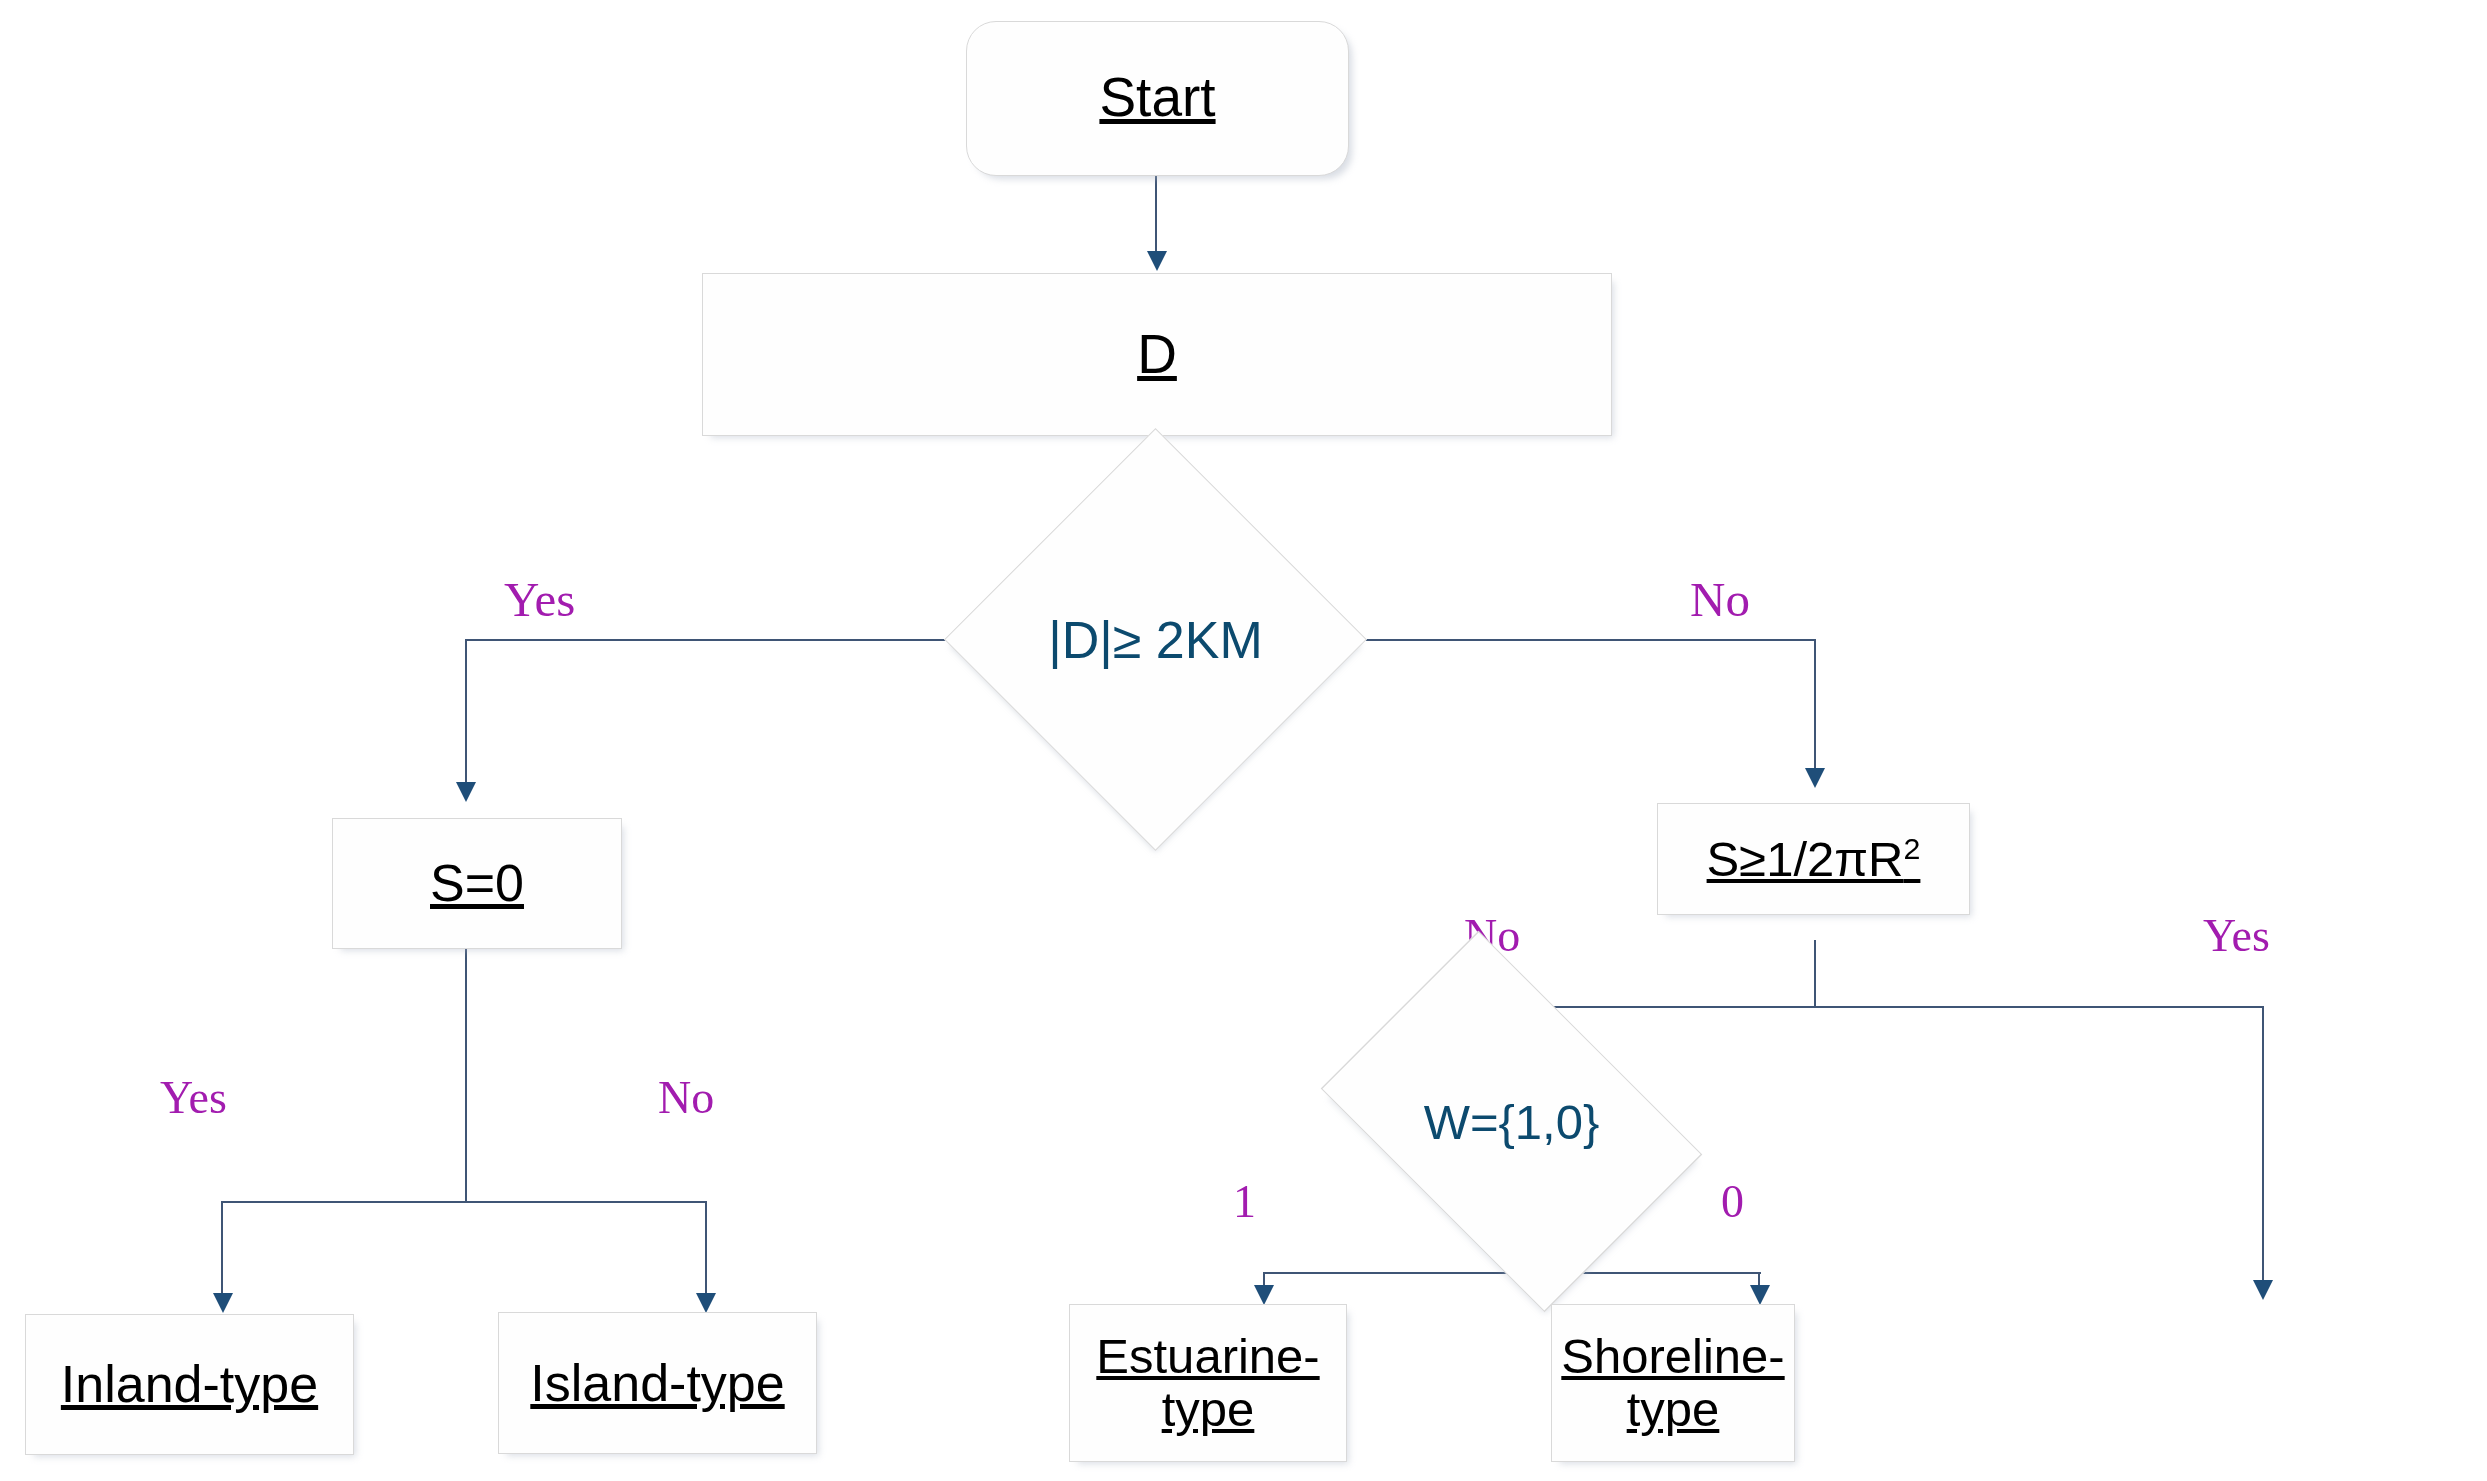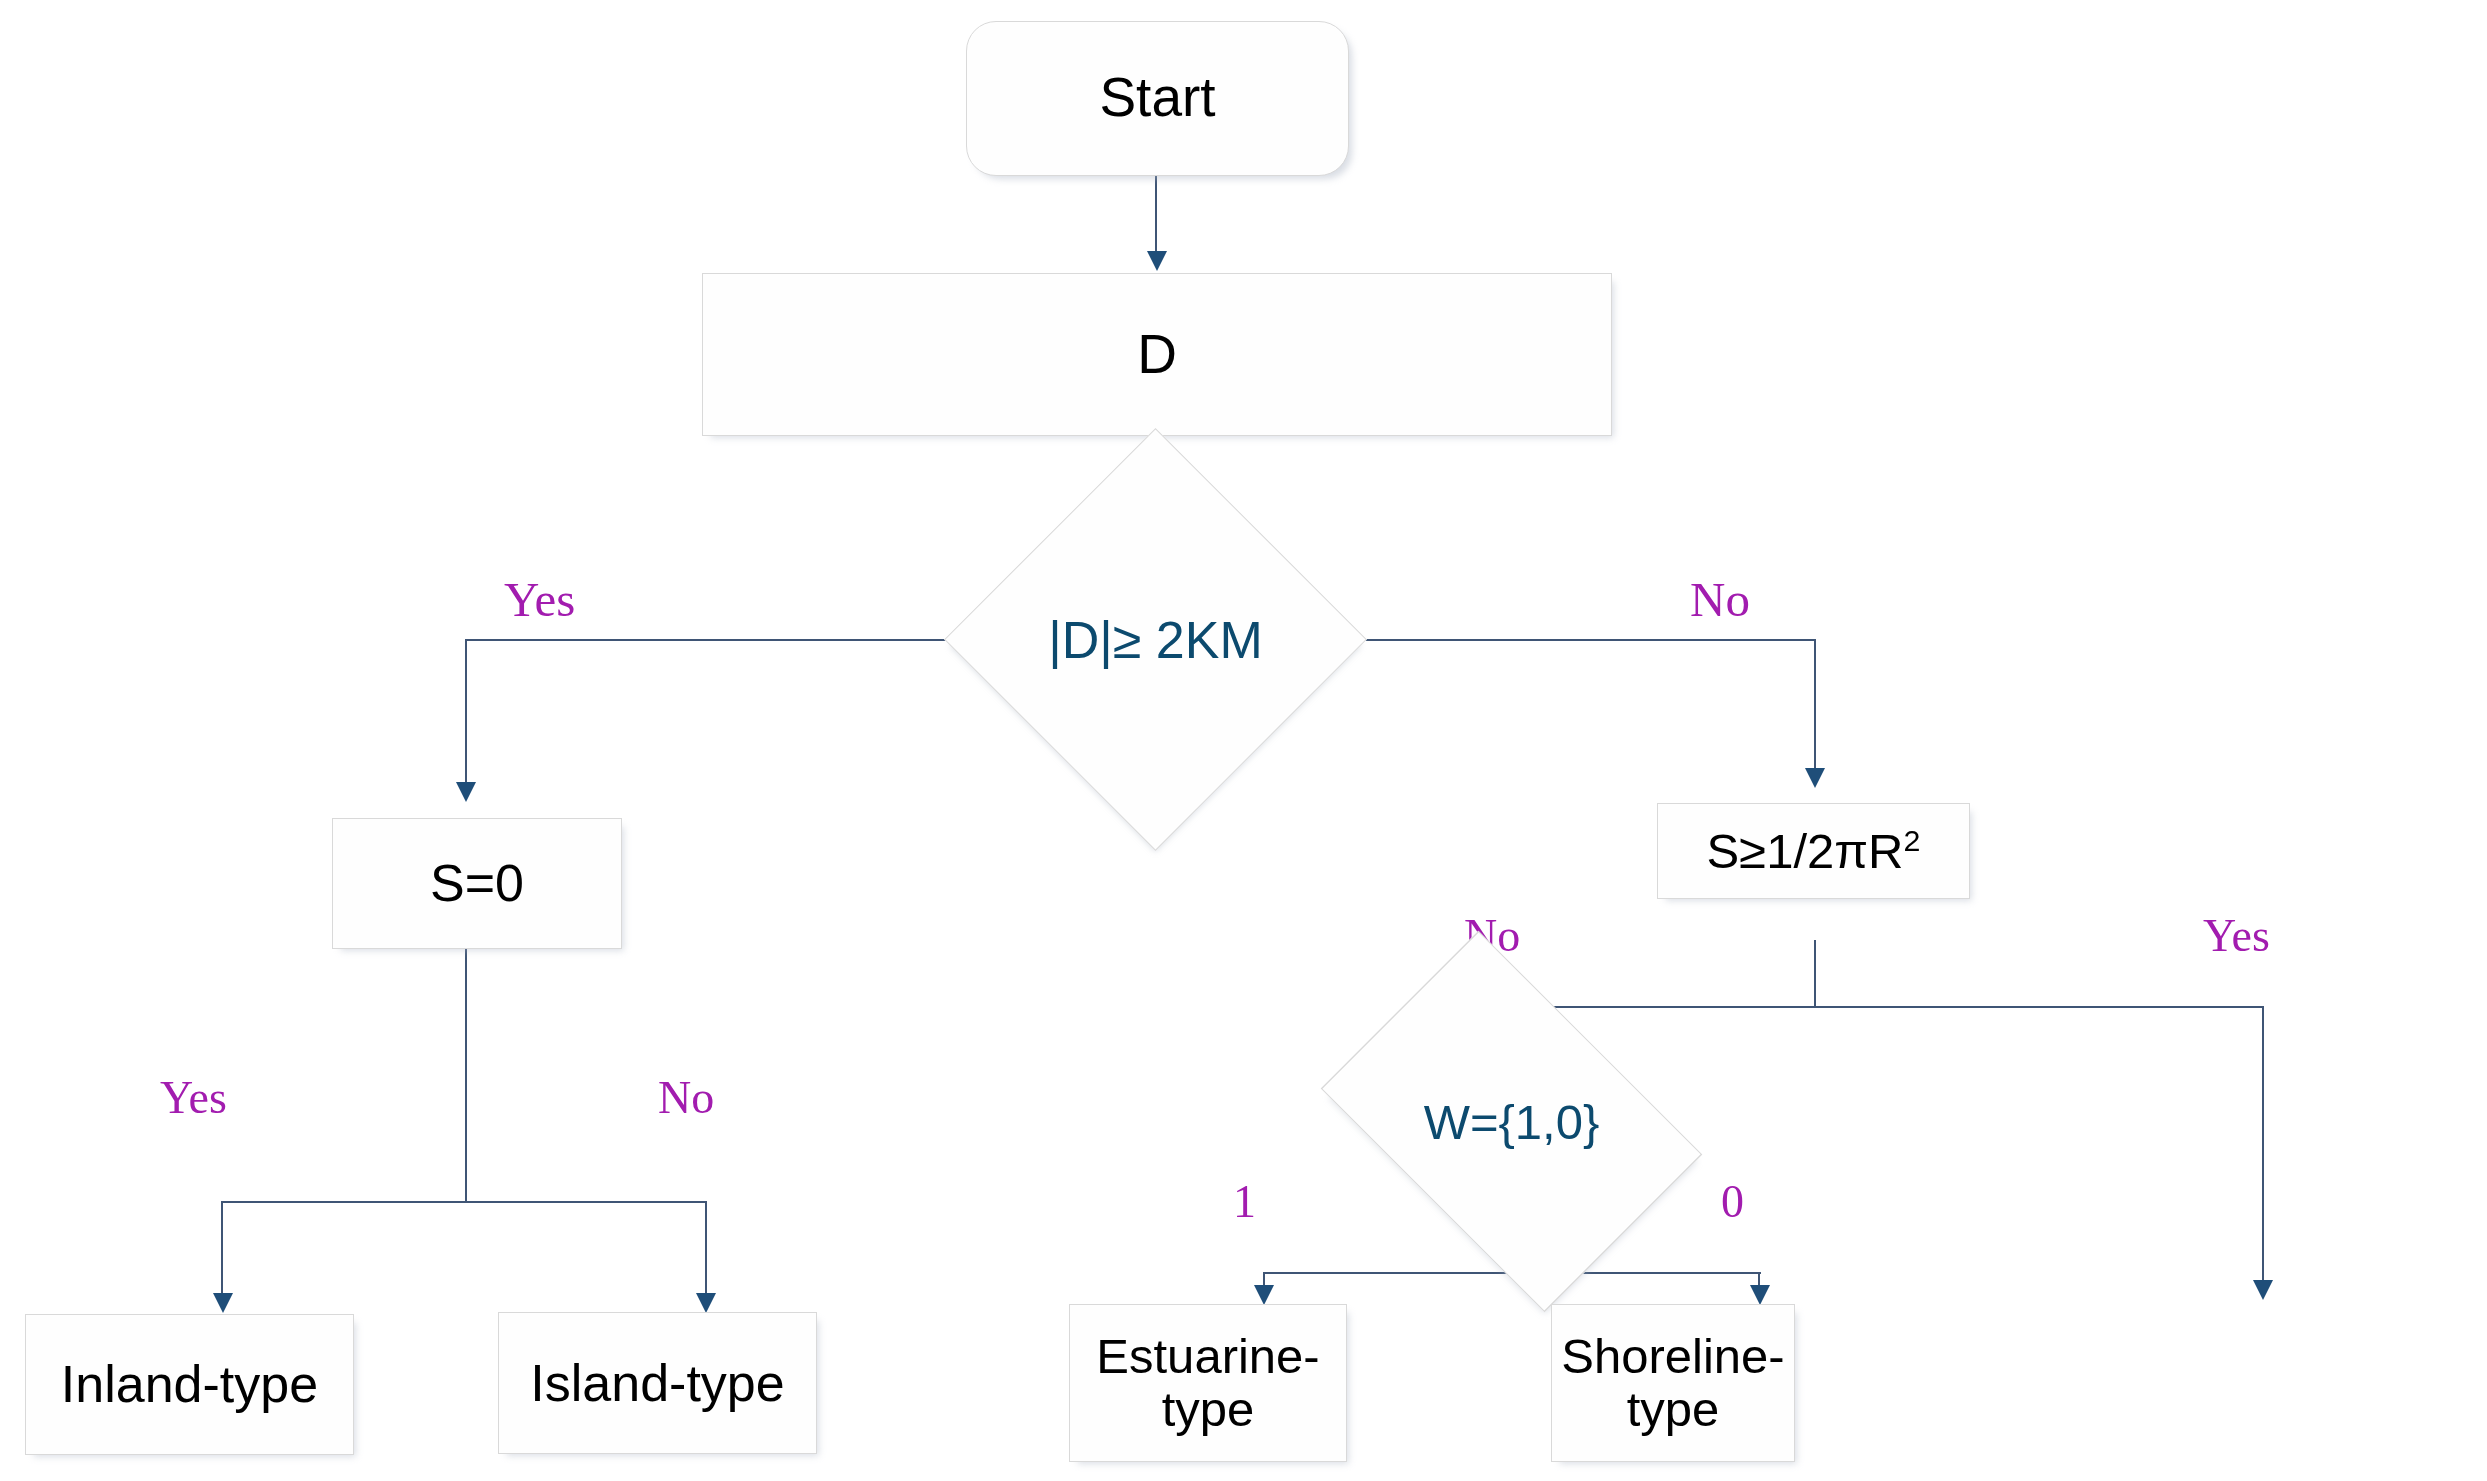--- a/index.html
+++ b/index.html
@@ -5,21 +5,21 @@
 <style>
   html,body{margin:0;padding:0;background:#ffffff;}
   body{font-family:"Liberation Sans",sans-serif;}
   #stage{position:relative;width:2487px;height:1481px;background:#ffffff;overflow:hidden;}
 
   
   .node{position:absolute;box-sizing:border-box;background:#fefefe;
         border:1.6px solid #d9d9d9;
         box-shadow:5.5px 5.5px 7.1px -3.2px rgba(170,180,195,0.45);
         display:flex;align-items:center;justify-content:center;
-        color:#000000;line-height:1.08;text-align:center;}
+        color:#000000;line-height:1.08;text-align:center;text-decoration:underline;}
   .node.rounded{border-radius:30px;}
   .node .txt{display:block;width:100%;}
 
   
   .diamond{position:absolute;}
   .diamond .dshape{position:absolute;inset:0;background:#fefefe;
         border:1.6px solid #d9d9d9;
         transform:rotate(45deg);
         box-shadow:4.7px 4.7px 6.3px -4px rgba(170,180,195,0.40);}
   .diamond .dlabel{position:absolute;inset:0;display:flex;
@@ -105,21 +105,21 @@
 
   <div class="diamond" style="left:1006px;top:490px;width:299px;height:299px;">
     <div class="dshape"></div>
     <div class="dlabel" style="font-size:52px;">|D|≥ 2KM</div>
   </div>
 
   <div class="node" style="left:332px;top:818px;width:290px;height:131px;font-size:52px;">
     <span class="txt">S=0</span>
   </div>
 
-  <div class="node" style="left:1657px;top:803px;width:313px;height:96px;font-size:49px;">
+  <div class="node" style="left:1657px;top:803px;width:313px;height:112px;font-size:49px;">
     <span class="txt"><span>S≥1/2πR</span><span class="sup">2</span></span>
   </div>
 
   <div class="diamond" style="left:1400px;top:1010px;width:223px;height:223px;">
     <div class="dshape" style="transform:rotate(45deg) scaleX(1.42);"></div>
     <div class="dlabel" style="font-size:49px;">W={1,0}</div>
   </div>
 
   <div class="node" style="left:25px;top:1314px;width:329px;height:141px;font-size:52px;">
     <span class="txt">Inland-type</span>

